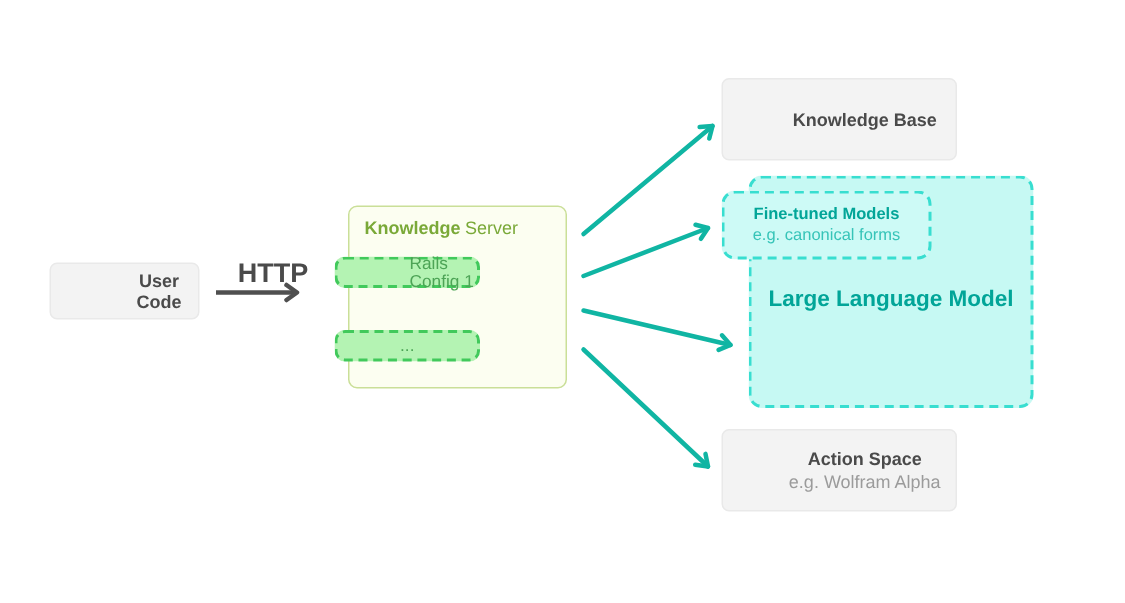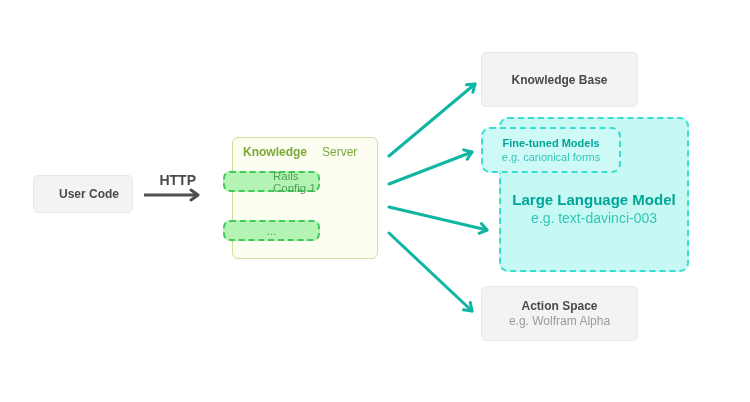--- a/index.html
+++ b/index.html
@@ -25,50 +25,51 @@
   .arrow-gray { stroke: var(--arrow-gray); stroke-width: 3; fill: none; stroke-linecap: butt; }
   .marker-teal-head { stroke: var(--teal-arrow); fill: none; }
   .marker-gray-head { stroke: var(--arrow-gray); fill: none; }
 
   .box { position: absolute; box-sizing: border-box; display: flex; flex-direction: column; align-items: center; justify-content: center; text-align: center; }
 
   .gray-box {
     background: var(--gray-fill);
     border: 1px solid var(--gray-border);
     border-radius: 5px;
+    padding-left: 34px;
   }
   .user-code { left: 33px; top: 175px; width: 100px; height: 38px; }
   .user-code .label { font-size: 12px; font-weight: 700; color: var(--gray-text-dark); margin-left: 12px; }
 
   .http-label {
     position: absolute;
-    left: 136px; top: 172px; width: 60px;
-    text-align: right;
-    font-size: 14px;
+    left: 152px; top: 172px; width: 60px;
+    text-align: center;
+    font-size: 18px;
     font-weight: 700;
     color: var(--gray-text-dark);
   }
 
   .server-box {
     position: absolute;
     left: 232px; top: 137px; width: 146px; height: 122px;
     box-sizing: border-box;
     background: var(--server-fill);
     border: 1px solid var(--server-border);
     border-radius: 6px;
   }
   .server-title {
     position: absolute;
     left: 10px; top: 7px;
     font-size: 12px;
     color: var(--server-title);
     white-space: nowrap;
   }
   .server-title .b { font-weight: 700; }
-  .server-title .r { margin-left: 15px; font-weight: 400; }
+  .server-title .r { margin-left: 3px; font-weight: 400; }
 
   .config-box {
     position: absolute;
     left: 223px; width: 97px; height: 21px;
     box-sizing: border-box;
     background: var(--green-fill);
     border: 2px dashed var(--green-border);
     border-radius: 7px;
     display: flex; align-items: center; justify-content: center;
     font-size: 11.5px;
@@ -143,21 +144,20 @@
 
   <div class="config-box config-1">Rails Config 1</div>
   <div class="config-box config-3">...</div>
 
   <div class="box gray-box knowledge-base">
     <span class="label">Knowledge Base</span>
   </div>
 
   <div class="box llm-box">
     <span class="title">Large Language Model</span>
-    <span class="sub">e.g. text-davinci-003</span>
   </div>
 
   <div class="box gray-box action-space">
     <span class="title">Action Space</span>
     <span class="sub">e.g. Wolfram Alpha</span>
   </div>
 
   <div class="box fine-tuned-box">
     <span class="title">Fine-tuned Models</span>
     <span class="sub">e.g. canonical forms</span>

